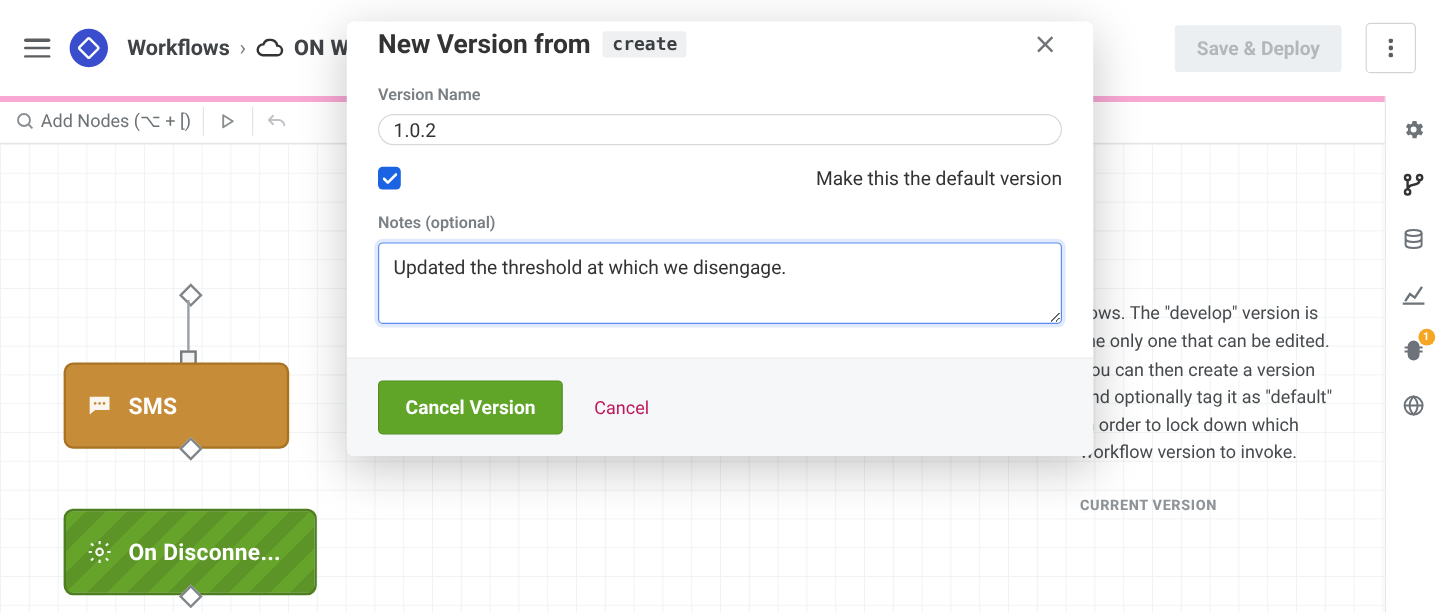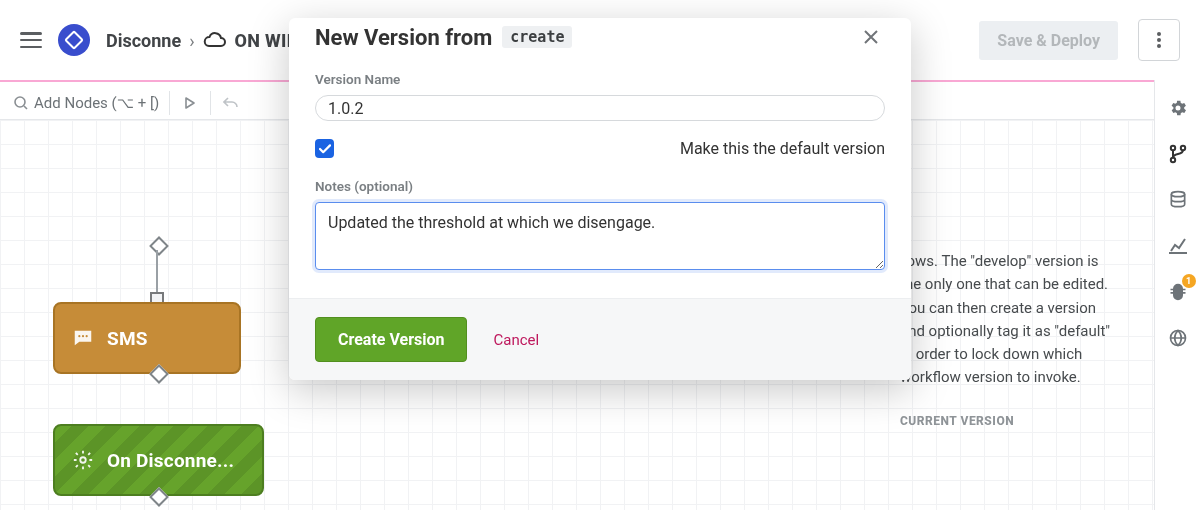--- a/index.html
+++ b/index.html
@@ -33,22 +33,22 @@
     font-weight:700; font-size:16px; margin-right:10px; cursor:not-allowed; border:none;
   }
   .kebab {
     border:1px solid #d2d5d8; border-radius:4px; width:42px; height:42px;
     display:flex; align-items:center; justify-content:center; cursor:pointer;
   }
   .kebab svg { display:block; }
 
   
   .toolbar {
-    height:40px; border-top:2px solid #f9a8d4; border-bottom:1px solid #e5e7ea;
-    display:flex; align-items:flex-end; padding:0 8px; gap:6px; color:#6c7276; font-size:15px;
+    height:40px; border-top:5px solid #f9a8d4; border-bottom:1px solid #e5e7ea;
+    display:flex; align-items:flex-start; padding:0 8px; gap:6px; color:#6c7276; font-size:15px;
   }
   .addnodes { display:flex; align-items:center; gap:6px; cursor:pointer; padding:4px 6px; }
   .tool-btn {
     width:32px; height:32px; display:flex; align-items:center; justify-content:center;
     color:#8a8f93; cursor:pointer;
   }
   .tool-sep { width:1px; height:24px; background:#e1e4e7; margin:0 4px; }
   .tool-left { display:flex; align-items:center; }
   .tool-spacer { flex:1; }
   .help-btn {
@@ -164,21 +164,21 @@
 <div class="topbar">
   <div class="hamburger">
     <span></span>
       <span></span>
       <span></span>
   </div>
   <div class="logo">
     <div class="logo-inner"></div>
   </div>
   <div class="breadcrumbs">
-    <span>Disconne</span>
+    <span>Workflows</span>
     <span class="sep">›</span>
     <span class="cloud-icon">
       <svg width="24" height="16" viewBox="0 0 24 16">
           <path d="M6 14h12a4 4 0 0 0 0-8 6 6 0 0 0-11.5-1A4.5 4.5 0 0 0 6 14z" fill="none" stroke="#333" stroke-width="2"></path>
         </svg>
     </span>
     <span class="wf-name">ON WIN</span>
   </div>
   <div class="spacer"></div>
   <button class="save-deploy">Save &amp; Deploy</button>
@@ -317,16 +317,16 @@
           </svg>
       </div>
       <span class="checkbox-label">Make this the default version</span>
     </div>
 
     <label class="form-label">Notes (optional)</label>
     <textarea class="textarea" style="">Updated the threshold at which we disengage.</textarea>
   </div>
 
   <div class="modal-footer">
-    <button class="btn-primary">Create Version</button>
+    <button class="btn-primary">Cancel Version</button>
     <button class="btn-link">Cancel</button>
   </div>
 </div>
 
 </body></html>

